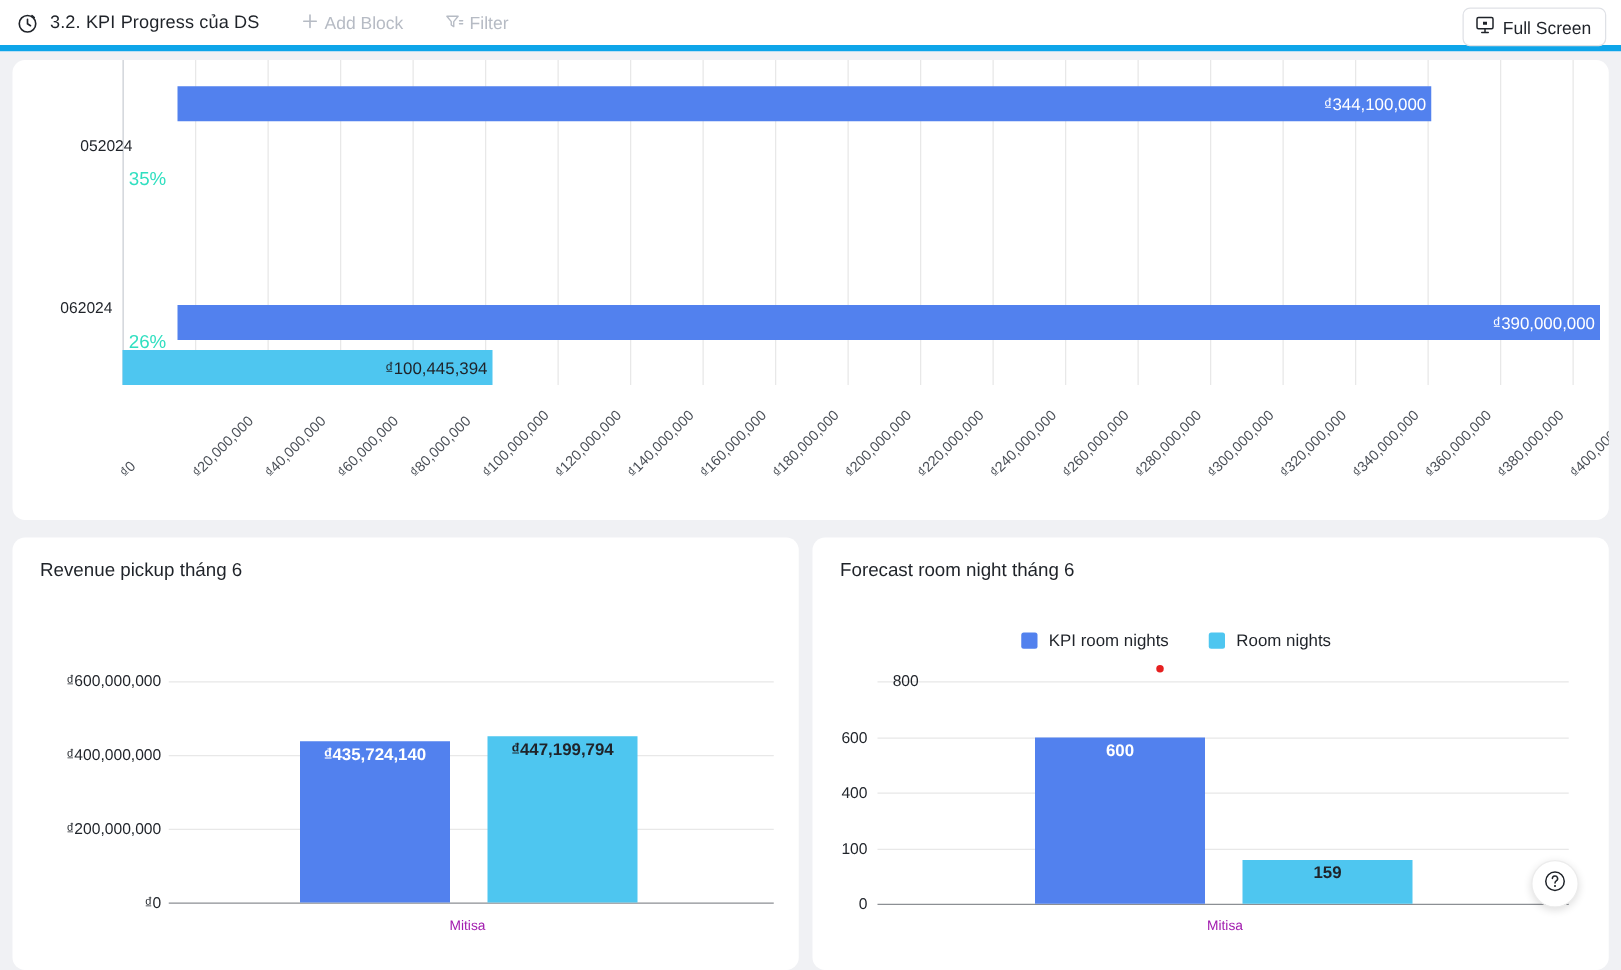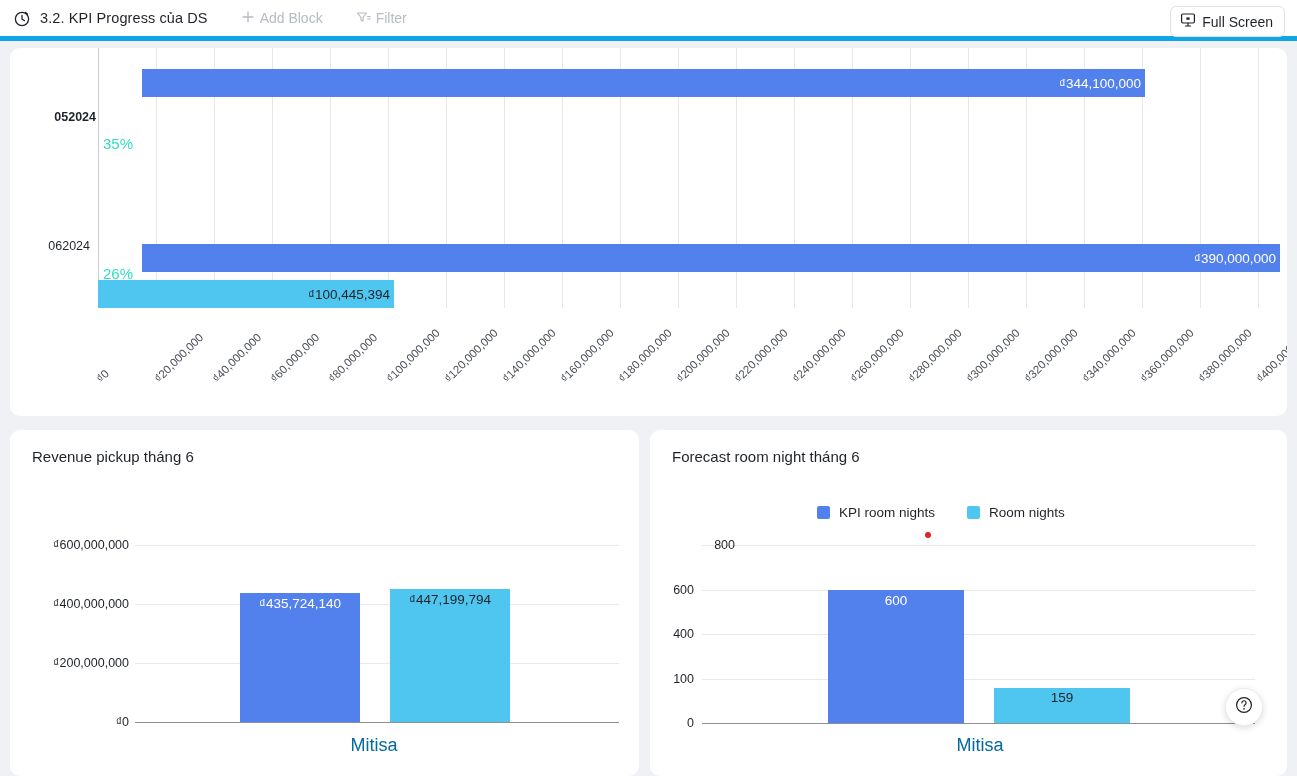--- a/index.html
+++ b/index.html
@@ -99,25 +99,26 @@
     text-align: right; transform: translateY(-50%);
   }
   .gridline { position: absolute; height: 1px; background: #e8e8e8; }
   .gridline.base { background: #8c8f94; }
   .vbar { position: absolute; }
   .vbar.blue { background: #5281ee; }
   .vbar.cyan { background: #4ec6f0; }
   .vbar-label {
     position: absolute; font-size: 13.5px; white-space: nowrap;
     transform: translateX(-50%);
+    font-weight: bold;
   }
   .vbar-label.onblue { color: #ffffff; }
   .vbar-label.oncyan { color: #1f2329; }
   .xcat {
-    position: absolute; font-size: 18px; color: #0369a1;
+    position: absolute; font-size: 11px; color: #a21caf;
     transform: translateX(-50%); white-space: nowrap;
   }
   .red-dot {
     position: absolute; width: 6px; height: 6px; border-radius: 50%;
     background: #e62020;
   }
   #help-button {
     position: absolute; right: 24px; bottom: 50px;
     width: 38px; height: 38px; border-radius: 50%;
     background: #fff; border: 1px solid #ececec;
@@ -192,21 +193,21 @@
     <div class="hgrid" style="left:784px;"></div>
     <div class="hgrid" style="left:842px;"></div>
     <div class="hgrid" style="left:900px;"></div>
     <div class="hgrid" style="left:958px;"></div>
     <div class="hgrid" style="left:1016px;"></div>
     <div class="hgrid" style="left:1074px;"></div>
     <div class="hgrid" style="left:1132px;"></div>
     <div class="hgrid" style="left:1190px;"></div>
     <div class="hgrid" style="left:1248px;"></div>
 
-    <div class="cat-label" style="left:16px; top:62px;font-weight:bold;">052024</div>
+    <div class="cat-label" style="left:26px; top:62px;">052024</div>
     <div class="hbar blue" style="left:88px; top:21px; width:1003px;">
       <span>₫344,100,000</span>
     </div>
     <div class="pct" style="left:93px; top:87px;">35%</div>
 
     <div class="cat-label" style="left:10px; top:191px;">062024</div>
     <div class="hbar blue" style="left:88px; top:196px; width:1138px;">
       <span>₫390,000,000</span>
     </div>
     <div class="hbar cyan" style="left:88px; top:232px; width:296px;">

